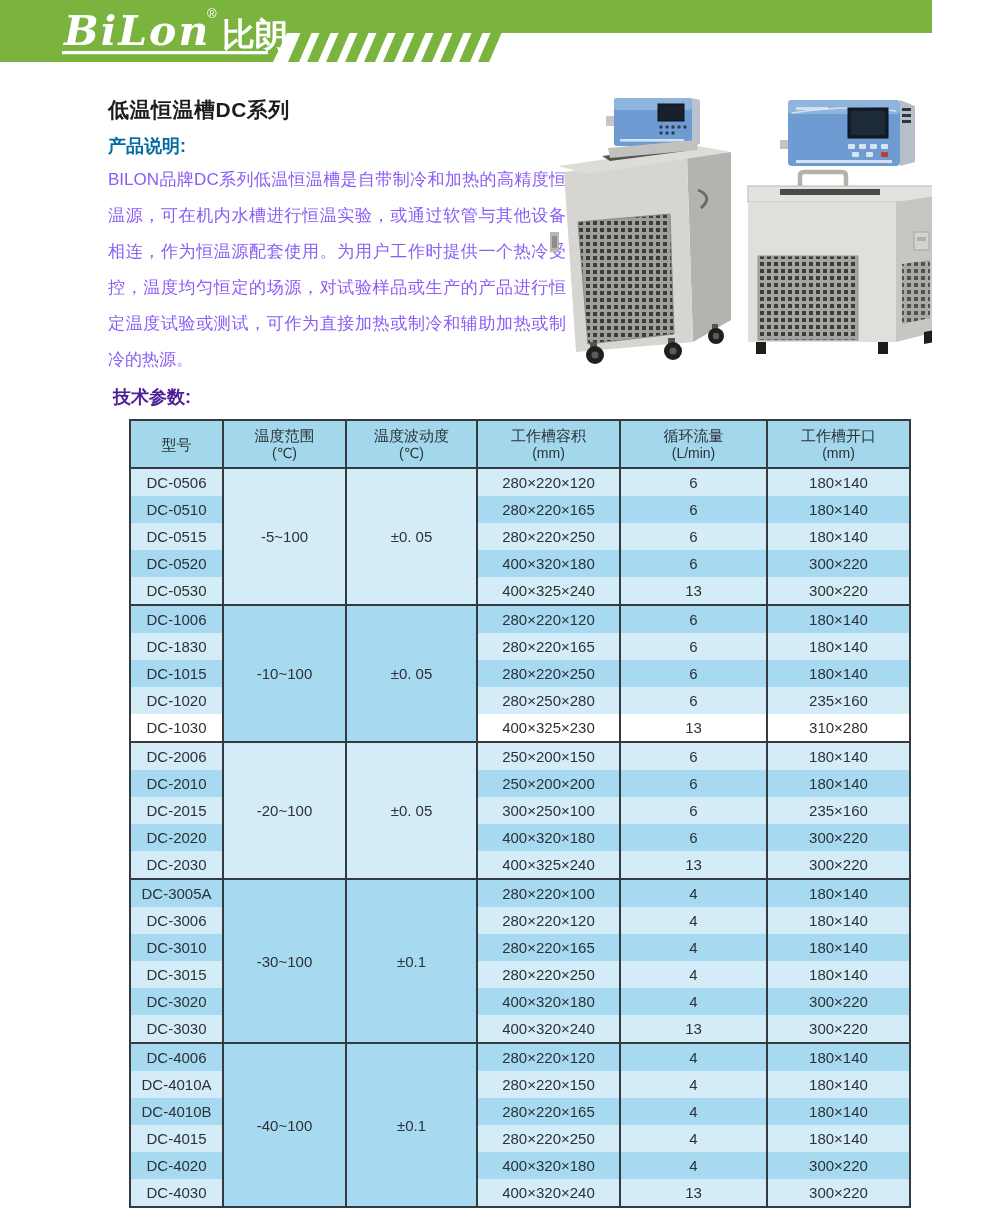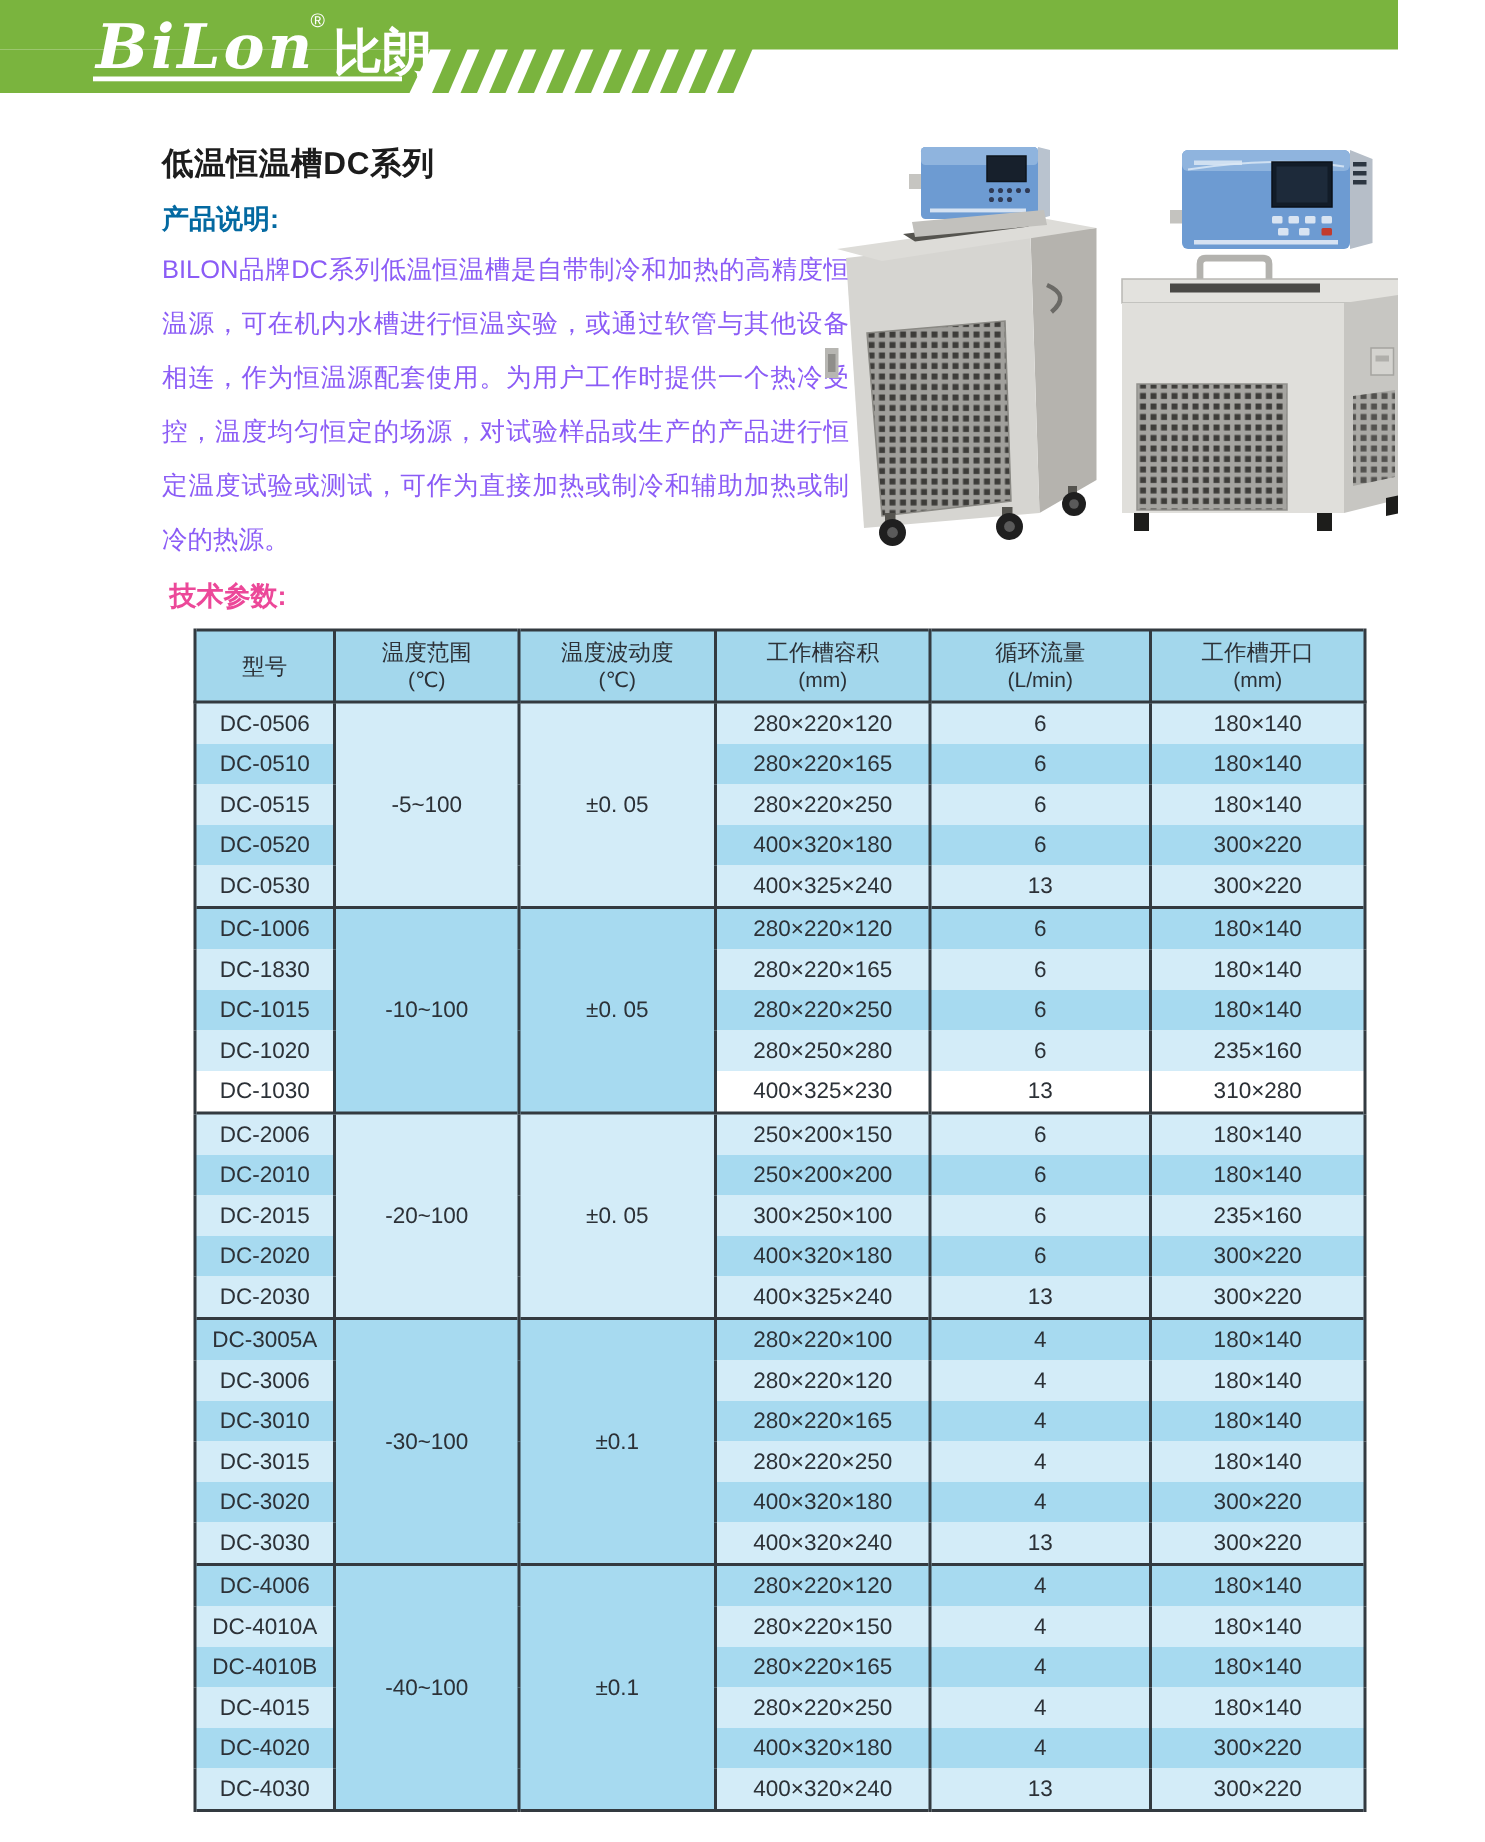--- a/index.html
+++ b/index.html
@@ -23,21 +23,21 @@
   .intro{position:absolute;left:108px;top:96px;width:458px;}
   .intro h1{margin:0;font-size:21px;line-height:28px;font-weight:bold;color:#1c1c1c;letter-spacing:.5px;}
   .intro h2{margin:10px 0 2px 0;font-size:18px;line-height:24px;font-weight:bold;color:#0369a1;}
   .intro p{margin:4px 0 0 0;font-size:17px;line-height:36px;text-align:justify;color:#8b5cf6;}
   
   .photo{position:absolute;margin:0;padding:0;}
   .photo-left{left:550px;top:94px;width:185px;height:274px;}
   .photo-right{left:738px;top:86px;width:230px;height:278px;}
   
   .specs{position:absolute;left:113px;top:385px;width:781px;}
-  .specs h3{margin:0 0 10px 0;font-size:18px;line-height:24px;font-weight:bold;color:#ec4899;}
+  .specs h3{margin:0 0 10px 0;font-size:18px;line-height:24px;font-weight:bold;color:#4c1d95;}
   table.spec{
     border-collapse:collapse;width:780px;table-layout:fixed;
     font-size:15px;color:var(--ink);margin-left:16px;
   }
   table.spec{border:2px solid var(--border);}
   table.spec th,table.spec td{
     border-left:2px solid var(--border);border-right:2px solid var(--border);
     text-align:center;padding:0 3px;height:27px;font-weight:normal;
   }
   table.spec thead th{

